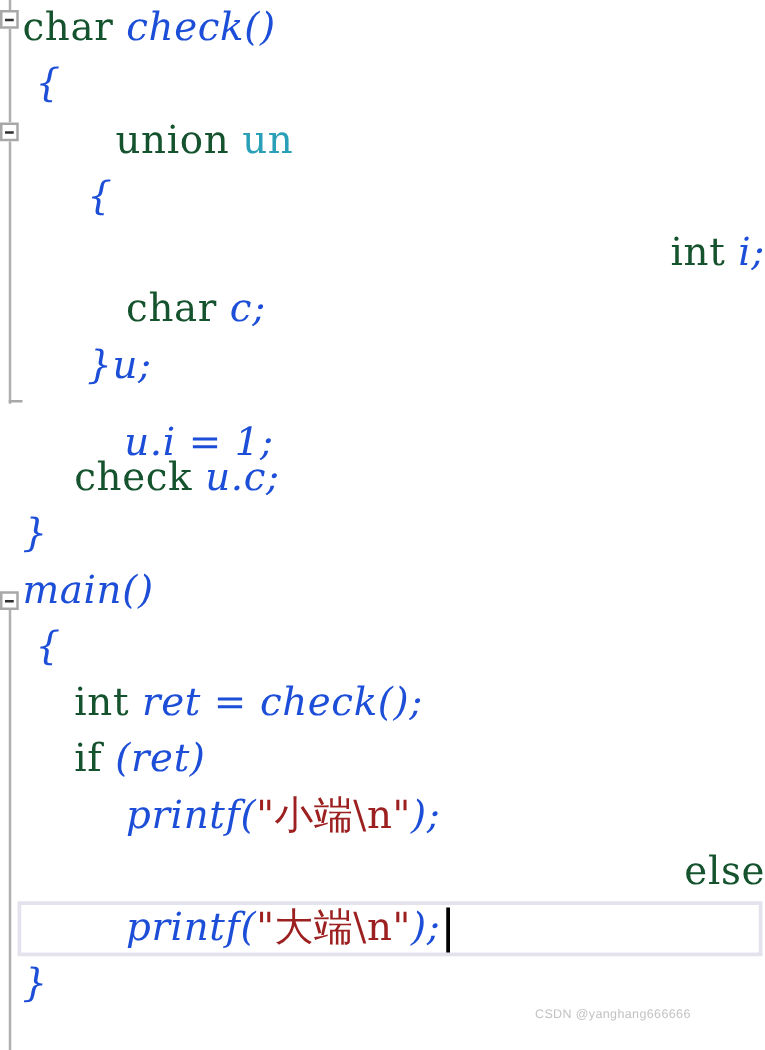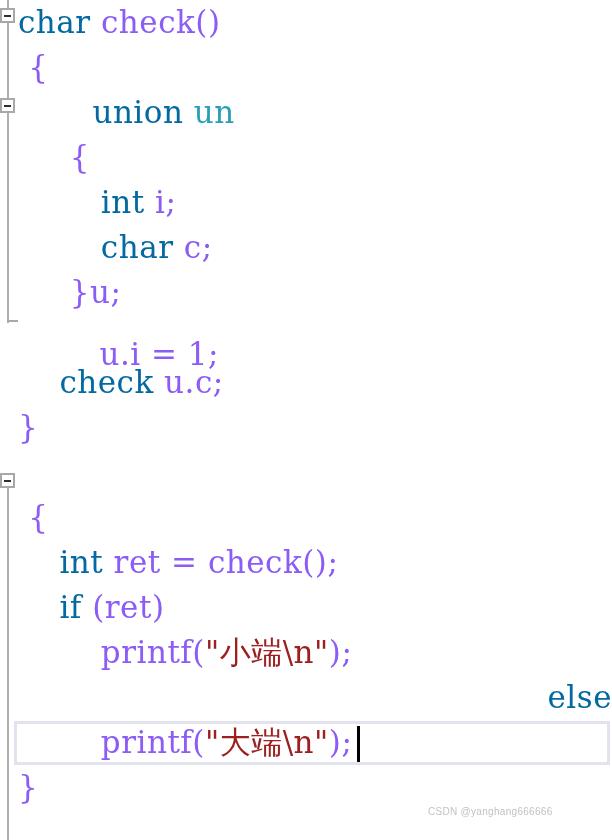--- a/index.html
+++ b/index.html
@@ -79,24 +79,24 @@
     font-family: "DejaVu Serif", serif;
     font-size: 31px;
     color: #151515;
     letter-spacing: 0.5px;
   }
   .line .txt {
     display: inline-block;
     padding-left: 18px;
   }
 
-  .kw   { color: #0369a1; }
+  .kw   { color: #14532d; }
   .type { color: #2aa0b8; }
   .str  { color: #9c2020; }
-  .pun  { color: #8b5cf6; }
+  .pun  { color: #1d4ed8; font-style: italic; }
 
   
   .cur-line-hl {
     position: absolute;
     left: 14px;
     width: 596px;
     height: 44px;
     box-sizing: border-box;
     border: 3px solid #e3e3ee;
     background: #ffffff;
@@ -136,26 +136,27 @@
       <div class="fold-box" style="top: 98px;"></div>
       <div class="fold-end" style="top: 320px;"></div>
       <div class="fold-box" style="top: 473px;"></div>
     </div>
 
   <div class="code-layer">
       <div class="line" style="top: 0px;"><span class="txt"><span class="kw">char</span><span class="pun"> check()</span></span></div>
       <div class="line" style="top: 45px;"><span class="txt"><span class="pun"> {</span></span></div>
       <div class="line" style="top: 90px; padding-left: 33px;"><span class="txt"><span class="pun">    </span><span class="kw">union</span><span class="pun"> </span><span class="type">un</span></span></div>
       <div class="line" style="top: 135px;"><span class="txt"><span class="pun">     {</span></span></div>
-      <div class="line" style="top: 180px;"><span class="txt"><span class="pun">        </span><span class="kw">int</span><span class="pun"> i;</span></span></div>
+      <div class="line" style="top: 180px; text-align: right;"><span class="txt"><span class="pun">        </span><span class="kw">int</span><span class="pun"> i;</span></span></div>
       <div class="line" style="top: 225px;"><span class="txt"><span class="pun">        </span><span class="kw">char</span><span class="pun"> c;</span></span></div>
       <div class="line" style="top: 270px;"><span class="txt"><span class="pun">     }u;</span></span></div>
       <div class="line" style="top: 332px; padding-left: 40px;"><span class="txt"><span class="pun">    u.i = 1;</span></span></div>
       <div class="line" style="top: 360px;"><span class="txt"><span class="pun">    </span><span class="kw">check</span><span class="pun"> u.c;</span></span></div>
       <div class="line" style="top: 405px;"><span class="txt"><span class="pun">}</span></span></div>
+      <div class="line" style="top: 450px;"><span class="txt"><span class="pun">main()</span></span></div>
       <div class="line" style="top: 495px;"><span class="txt"><span class="pun"> {</span></span></div>
       <div class="line" style="top: 585px;"><span class="txt"><span class="pun">    </span><span class="kw">if</span><span class="pun"> (ret)</span></span></div>
       <div class="line" style="top: 540px;"><span class="txt"><span class="pun">    </span><span class="kw">int</span><span class="pun"> ret = check();</span></span></div>
       <div class="line" style="top: 630px;"><span class="txt"><span class="pun">        printf(</span><span class="str">"小端\n"</span><span class="pun">);</span></span></div>
       <div class="line" style="top: 675px; text-align: right;"><span class="txt"><span class="pun">    </span><span class="kw">else</span></span></div>
       <div class="line" style="top: 720px;"><span class="txt"><span class="pun">        printf(</span><span class="str">"大端\n"</span><span class="pun">);</span></span></div>
       <div class="line" style="top: 765px;"><span class="txt"><span class="pun">}</span></span></div>
     </div>
 
   <div class="caret" style="left: 357px; top: 726px;"></div>

